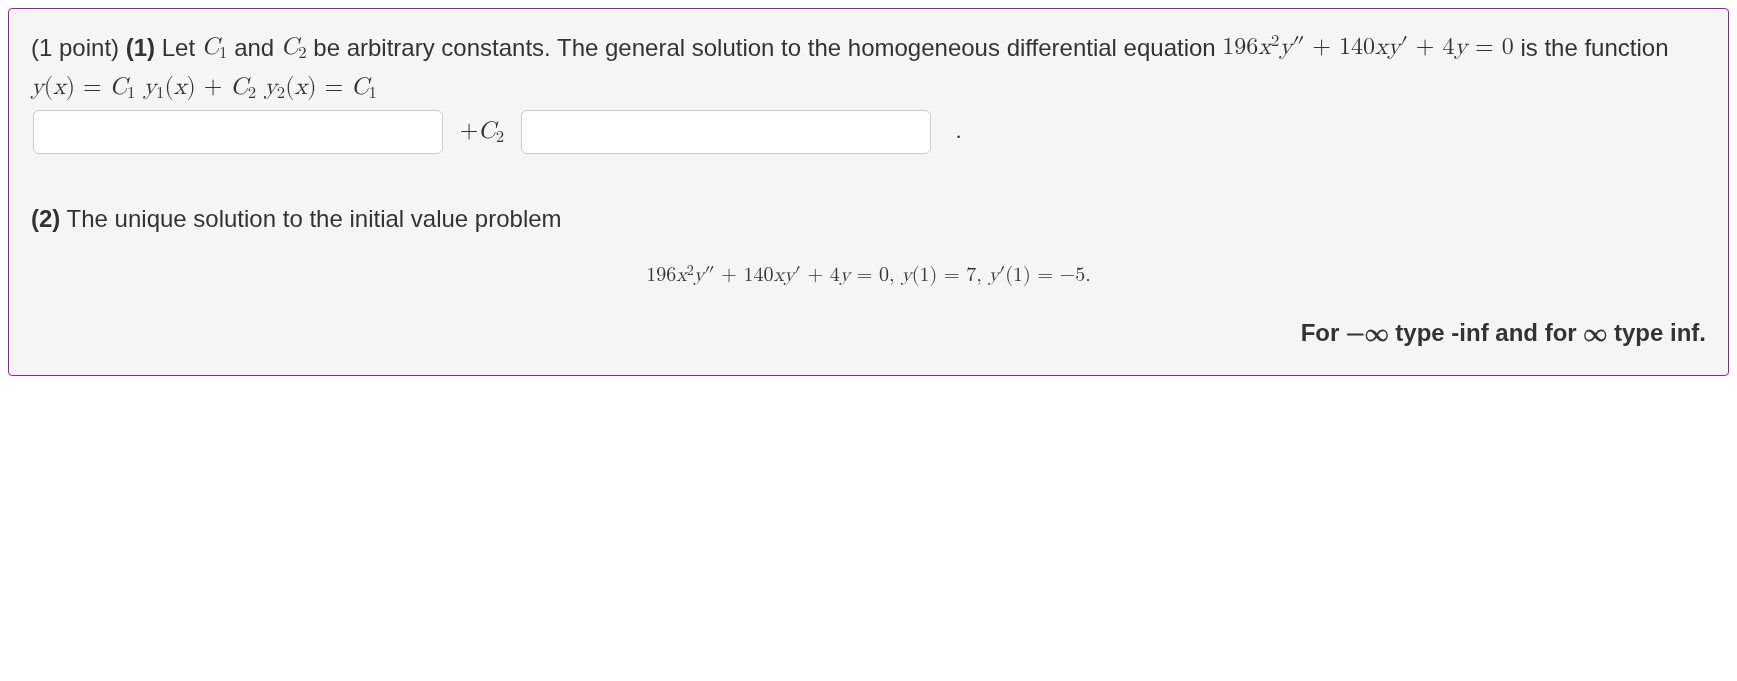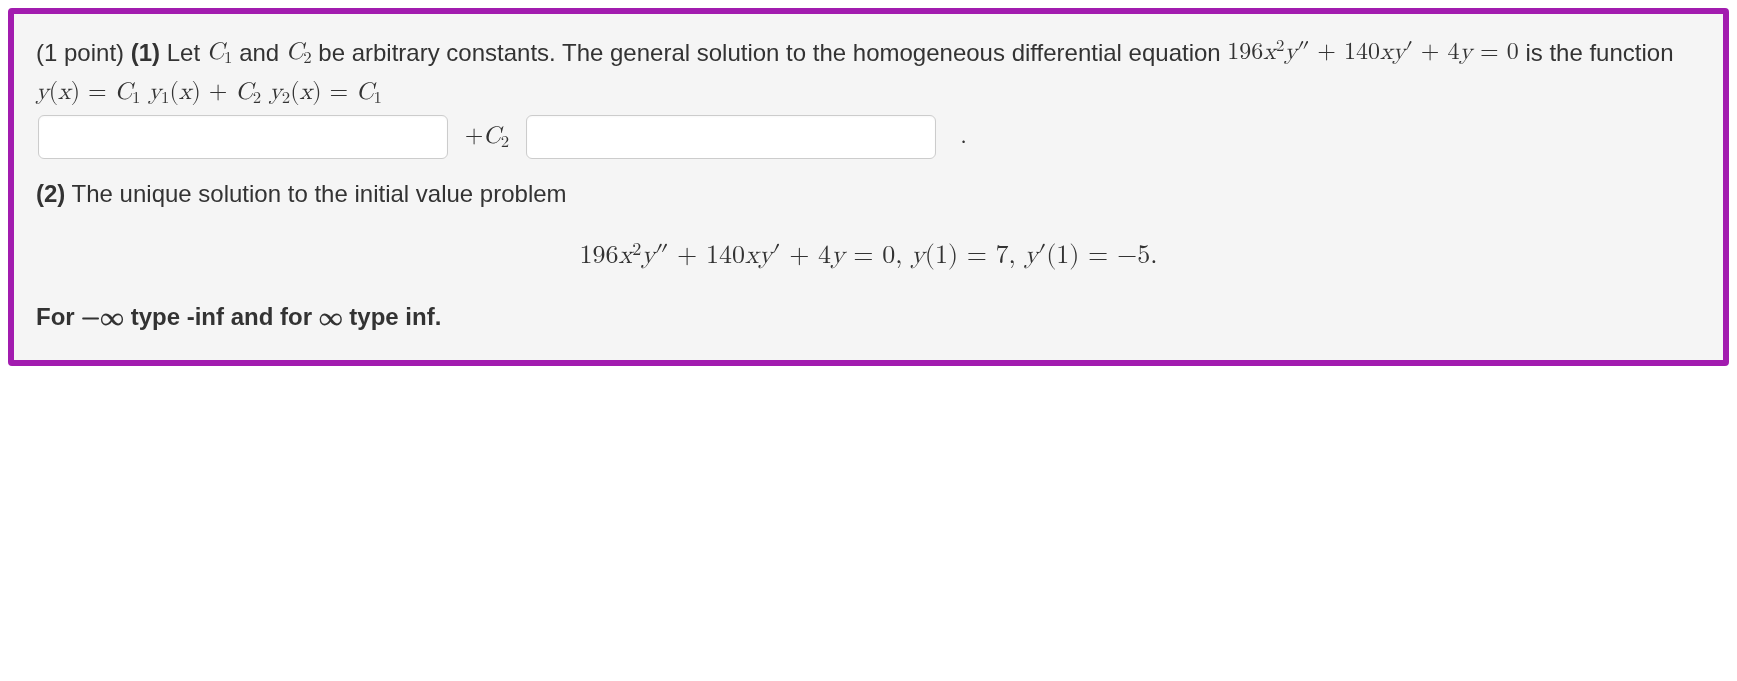--- a/index.html
+++ b/index.html
@@ -3,21 +3,21 @@
 <meta charset="utf-8">
 <style>
   html, body {
     margin: 0;
     padding: 0;
     font-family: "Helvetica Neue", Arial, sans-serif;
     background: #ffffff;
   }
   .problem-box {
     background: #f5f5f5;
-    border: 6px solid #a21caf;
+    border: 1px solid #a21caf;
     border-radius: 4px;
     margin: 8px;
     padding: 18px 22px 22px 22px;
     color: #333;
     font-size: 24px;
     line-height: 1.55;
   }
   .math {
     font-family: "Latin Modern Math", "STIX Two Math", "Cambria Math", Georgia, "Times New Roman", serif;
     font-style: italic;
@@ -46,26 +46,26 @@
     box-shadow: inset 0 1px 2px rgba(0,0,0,0.03);
     font-size: 20px;
     padding: 0 10px;
     box-sizing: border-box;
     margin: 4px 2px;
   }
   .w-med { width: 410px; }
   .w-long { width: 750px; }
   .w-med2 { width: 430px; }
   .part-gap {
-    margin-top: 10px;
+    margin-top: 40px;
   }
   .display-eq {
     text-align: center;
     margin: 22px 0 22px 0;
-    font-size: 26px;
+    font-size: 20px;
   }
   .bold { font-weight: 700; }
   .flowline {
     display: block;
   }
   .flowline > * { vertical-align: middle; }
 </style>
 </head>
 <body>
 
@@ -86,17 +86,17 @@
 
   <div class="flowline part-gap">
     <span class="bold">(2)</span><span> The unique solution to the initial value problem</span>
   </div>
 
   <div class="display-eq">
     <span class="mathup"><span>196</span><span class="math">x</span><sup>2</sup><span class="math">y</span><span>″</span><span> + 140</span><span class="math">x</span><span class="math">y</span><span>′</span><span> + 4</span><span class="math">y</span><span> = 0,   </span><span class="math">y</span><span>(1) = 7,   </span><span class="math">y</span><span>′</span><span>(1) = −5.</span></span>
   </div>
 
 
-  <div class="flowline" style="margin-top:14px;">
+  <div class="flowline" style="margin-top:14px;text-align:right;">
     <span class="bold"><span>For </span><span class="mathup">−∞</span><span> type -inf and for </span><span class="mathup">∞</span><span> type inf.</span></span>
   </div>
 
 </div>
 
 </body></html>

